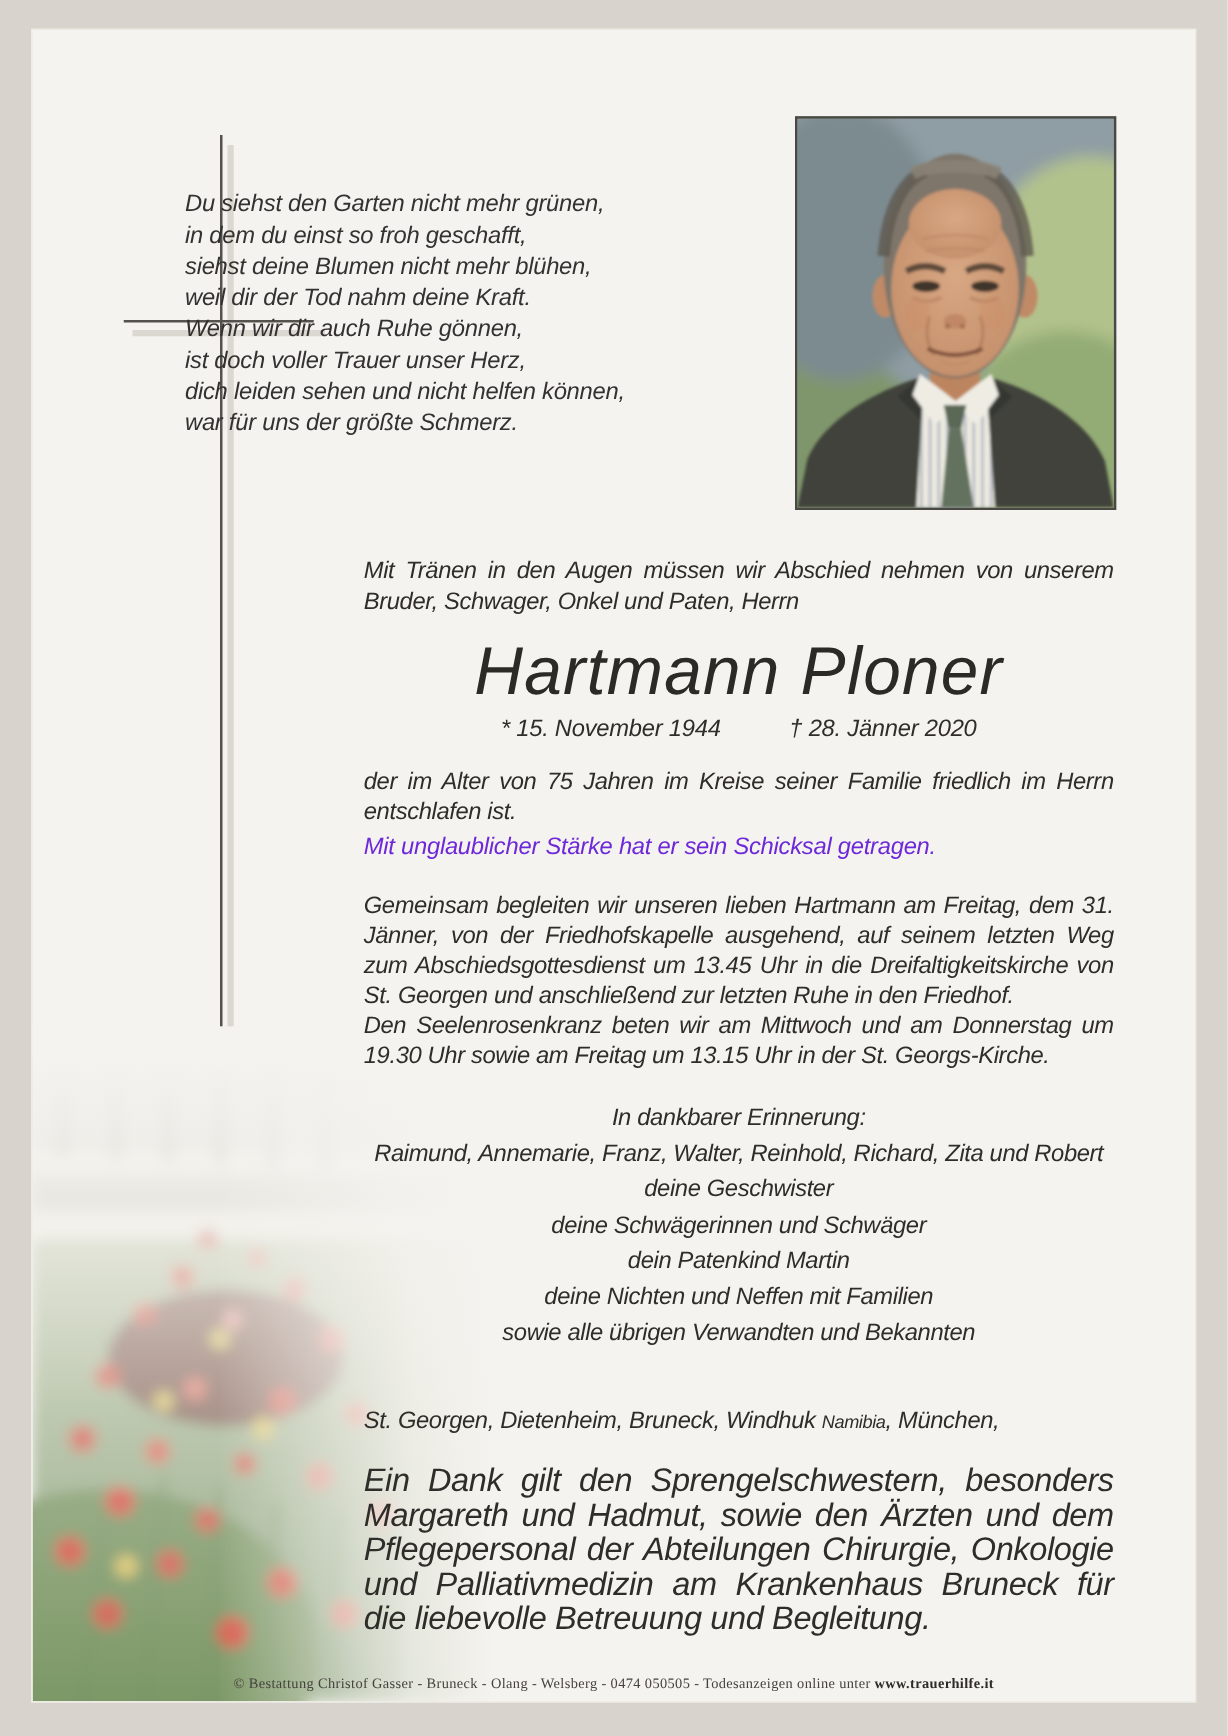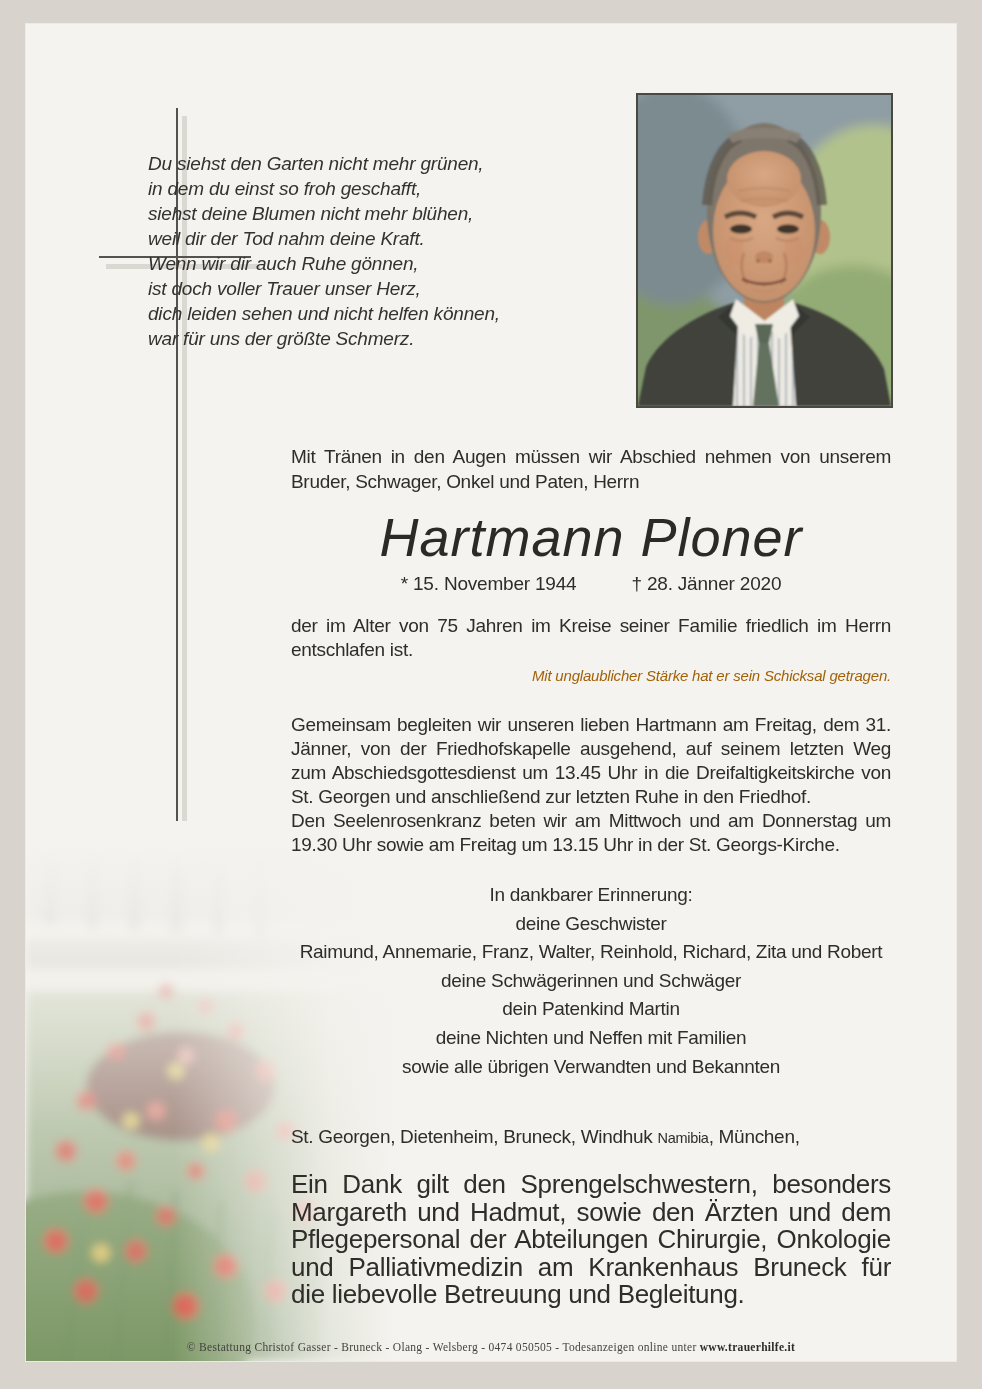--- a/index.html
+++ b/index.html
@@ -37,30 +37,30 @@
       linear-gradient(to right, rgba(245,243,239,0) 40%, rgba(245,243,239,0.85) 82%, #f5f3ef 100%),
       linear-gradient(to top, rgba(245,243,239,0.05) 0%, rgba(245,243,239,0.35) 42%, rgba(245,243,239,0.85) 78%, #f5f3ef 96%);
   }
   
   .txt{color:#2f2d2a;}
   .poem{
     position:absolute;left:122px;top:127px;width:650px;
     text-align:left;font-style:italic;font-size:19px;line-height:25px;
     color:#343231;letter-spacing:-0.2px;
   }
-  .col{position:absolute;left:265px;width:600px;}
+  .col{position:absolute;left:265px;width:600px;font-style:italic;}
   .intro{top:420px;text-align:justify;font-size:19px;line-height:25px;letter-spacing:-0.3px;}
   .name{
     top:483px;text-align:center;
     font-size:54px;font-style:italic;letter-spacing:1px;line-height:60px;color:#2b2a27;
   }
   .dates{top:549px;text-align:center;font-size:19px;letter-spacing:-0.2px;}
   .dates .birth{margin-right:55px;}
   .passing{top:590px;text-align:justify;font-size:19px;line-height:24px;letter-spacing:-0.3px;}
-  .strength{top:643px;text-align:right;font-style:italic;font-size:15px;letter-spacing:-0.2px;color:#a16207;}
+  .strength{top:643px;text-align:left;font-style:italic;font-size:19px;letter-spacing:-0.2px;color:#6d28d9;}
   .schedule{top:689px;font-size:19px;line-height:24px;letter-spacing:-0.3px;}
   .schedule p{margin:0;text-align:justify;}
   .remembrance{top:857px;text-align:center;font-size:19px;line-height:28.6px;letter-spacing:-0.3px;}
   .places{top:1103px;font-size:19px;line-height:20px;letter-spacing:-0.3px;}
   .places .small{font-size:14.5px;}
   .thanks{top:1147px;text-align:justify;font-size:26px;line-height:27.5px;letter-spacing:-0.3px;}
   .footer{
     position:absolute;left:0;bottom:8px;width:100%;text-align:center;
     font-family:"Liberation Serif",serif;font-size:11.5px;color:#45433e;letter-spacing:0.3px;
   }
@@ -221,22 +221,22 @@
 
   <div class="col passing txt">der im Alter von 75 Jahren im Kreise seiner Familie friedlich im Herrn entschlafen ist.</div>
   <div class="col strength txt">Mit unglaublicher Stärke hat er sein Schicksal getragen.</div>
   <div class="col schedule txt">
     <p>Gemeinsam begleiten wir unseren lieben Hartmann am Freitag, dem 31. Jänner, von der Friedhofskapelle ausgehend, auf seinem letzten Weg zum Abschiedsgottesdienst um 13.45 Uhr in die Dreifaltigkeitskirche von St. Georgen und anschließend zur letzten Ruhe in den Friedhof.</p>
     <p>Den Seelenrosenkranz beten wir am Mittwoch und am Donnerstag um 19.30 Uhr sowie am Freitag um 13.15 Uhr in der St. Georgs-Kirche.</p>
   </div>
 
   <div class="col remembrance txt">
     <div>In dankbarer Erinnerung:</div>
+    <div>Raimund, Annemarie, Franz, Walter, Reinhold, Richard, Zita und Robert</div>
     <div>deine Geschwister</div>
-    <div>Raimund, Annemarie, Franz, Walter, Reinhold, Richard, Zita und Robert</div>
     <div>deine Schwägerinnen und Schwäger</div>
     <div>dein Patenkind Martin</div>
     <div>deine Nichten und Neffen mit Familien</div>
     <div>sowie alle übrigen Verwandten und Bekannten</div>
   </div>
 
   <div class="col places txt">
     <div><span>St. Georgen, Dietenheim, Bruneck, Windhuk </span><span class="small">Namibia</span><span>, München,</span></div>
   </div>
 

